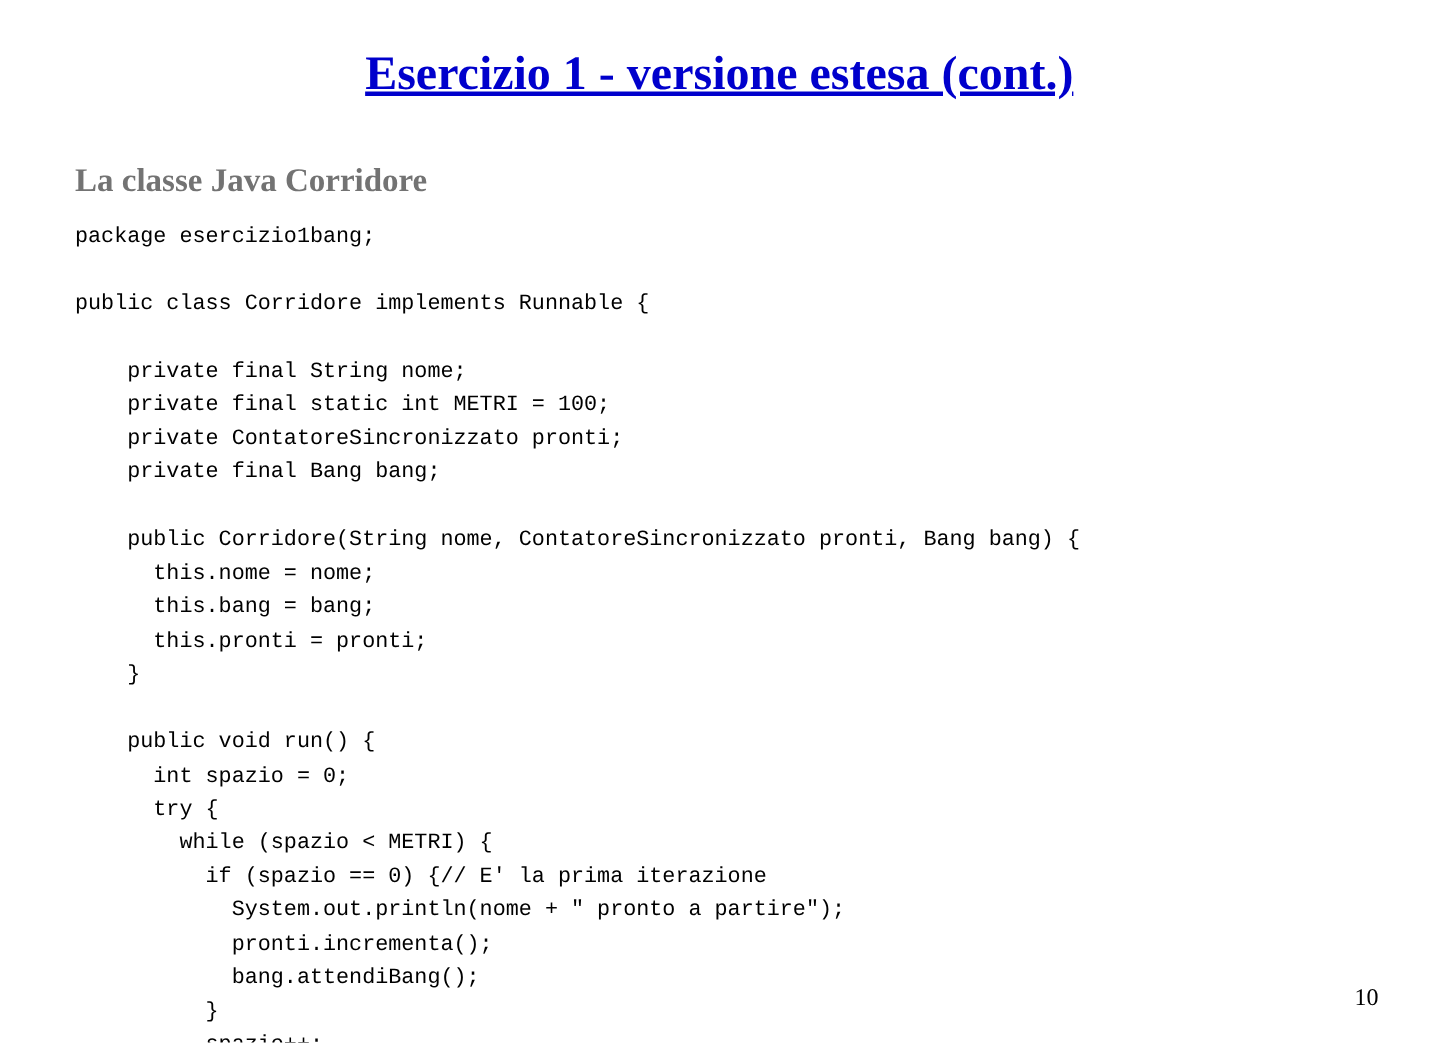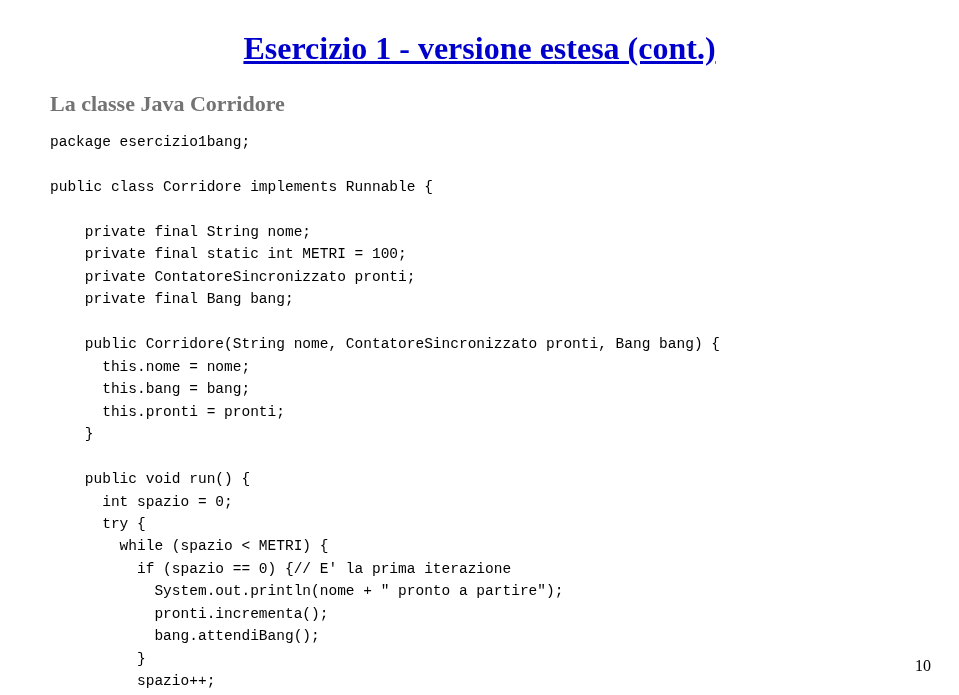--- a/index.html
+++ b/index.html
@@ -17,21 +17,21 @@
       position: relative;
       padding: 30px 50px 30px 50px;
     }
 
     .title {
       text-align: center;
       font-size: 32px;
       font-weight: bold;
       color: #0000cc;
       text-decoration: underline;
-      margin-bottom: 24px;
+      margin-bottom: 40px;
       font-family: 'Times New Roman', Times, serif;
     }
 
     .section-heading {
       font-size: 22px;
       font-weight: bold;
       color: #737373;
       margin-bottom: 14px;
       font-family: 'Times New Roman', Times, serif;
     }
@@ -40,21 +40,21 @@
       font-family: 'Courier New', Courier, monospace;
       font-size: 14.5px;
       color: #000000;
       line-height: 1.55;
       white-space: pre;
     }
 
     .page-number {
       position: absolute;
       bottom: 20px;
-      right: 28px;
+      right: 40px;
       font-family: 'Times New Roman', Times, serif;
       font-size: 16px;
       color: #000000;
     }
   </style>
 </head>
 <body>
 
 <div class="title">Esercizio 1 - versione estesa (cont.)</div>
 

